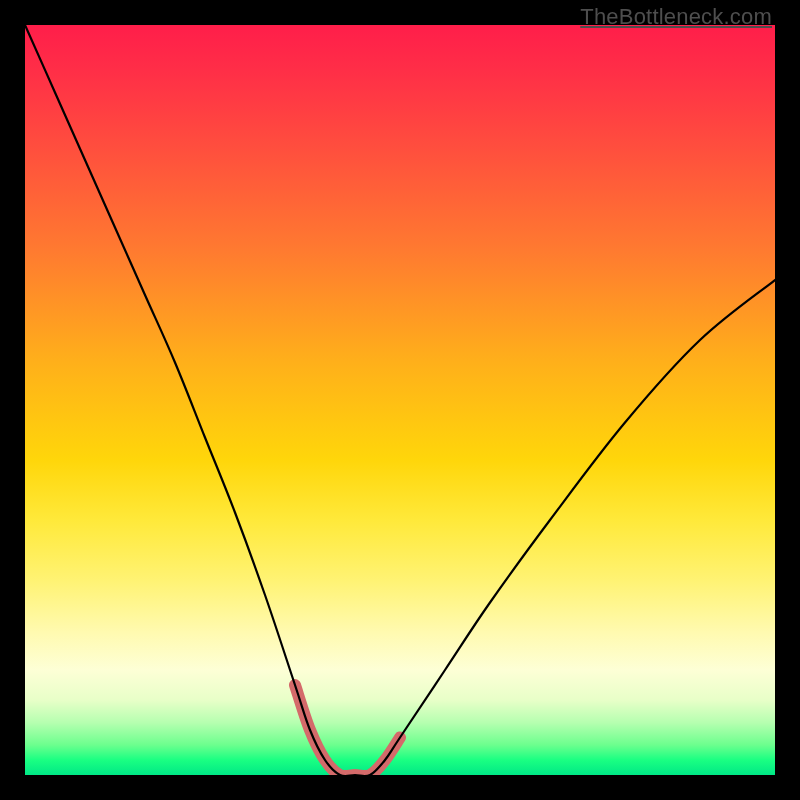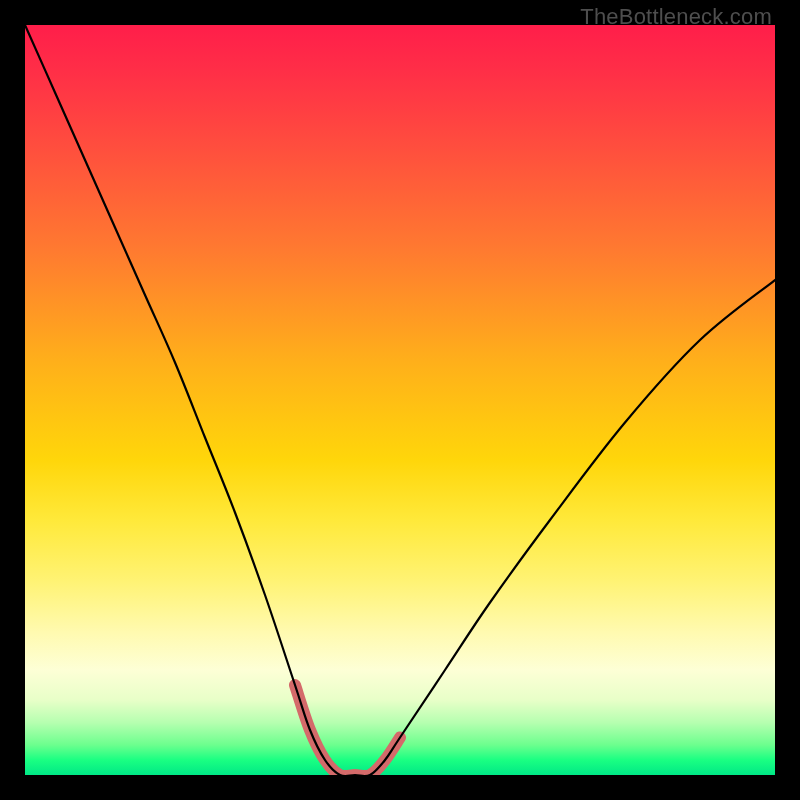--- a/index.html
+++ b/index.html
@@ -47,20 +47,21 @@
   }
   .watermark {
     position: absolute;
     top: 4px;
     right: 28px;
     color: #4e4e4e;
     font-size: 22px;
     font-weight: 500;
     letter-spacing: 0.2px;
     user-select: none;
+    text-decoration: underline;
   }
   svg.curves {
     position: absolute;
     left: 0;
     top: 0;
     width: 750px;
     height: 750px;
   }
   .curve-main {
     fill: none;

